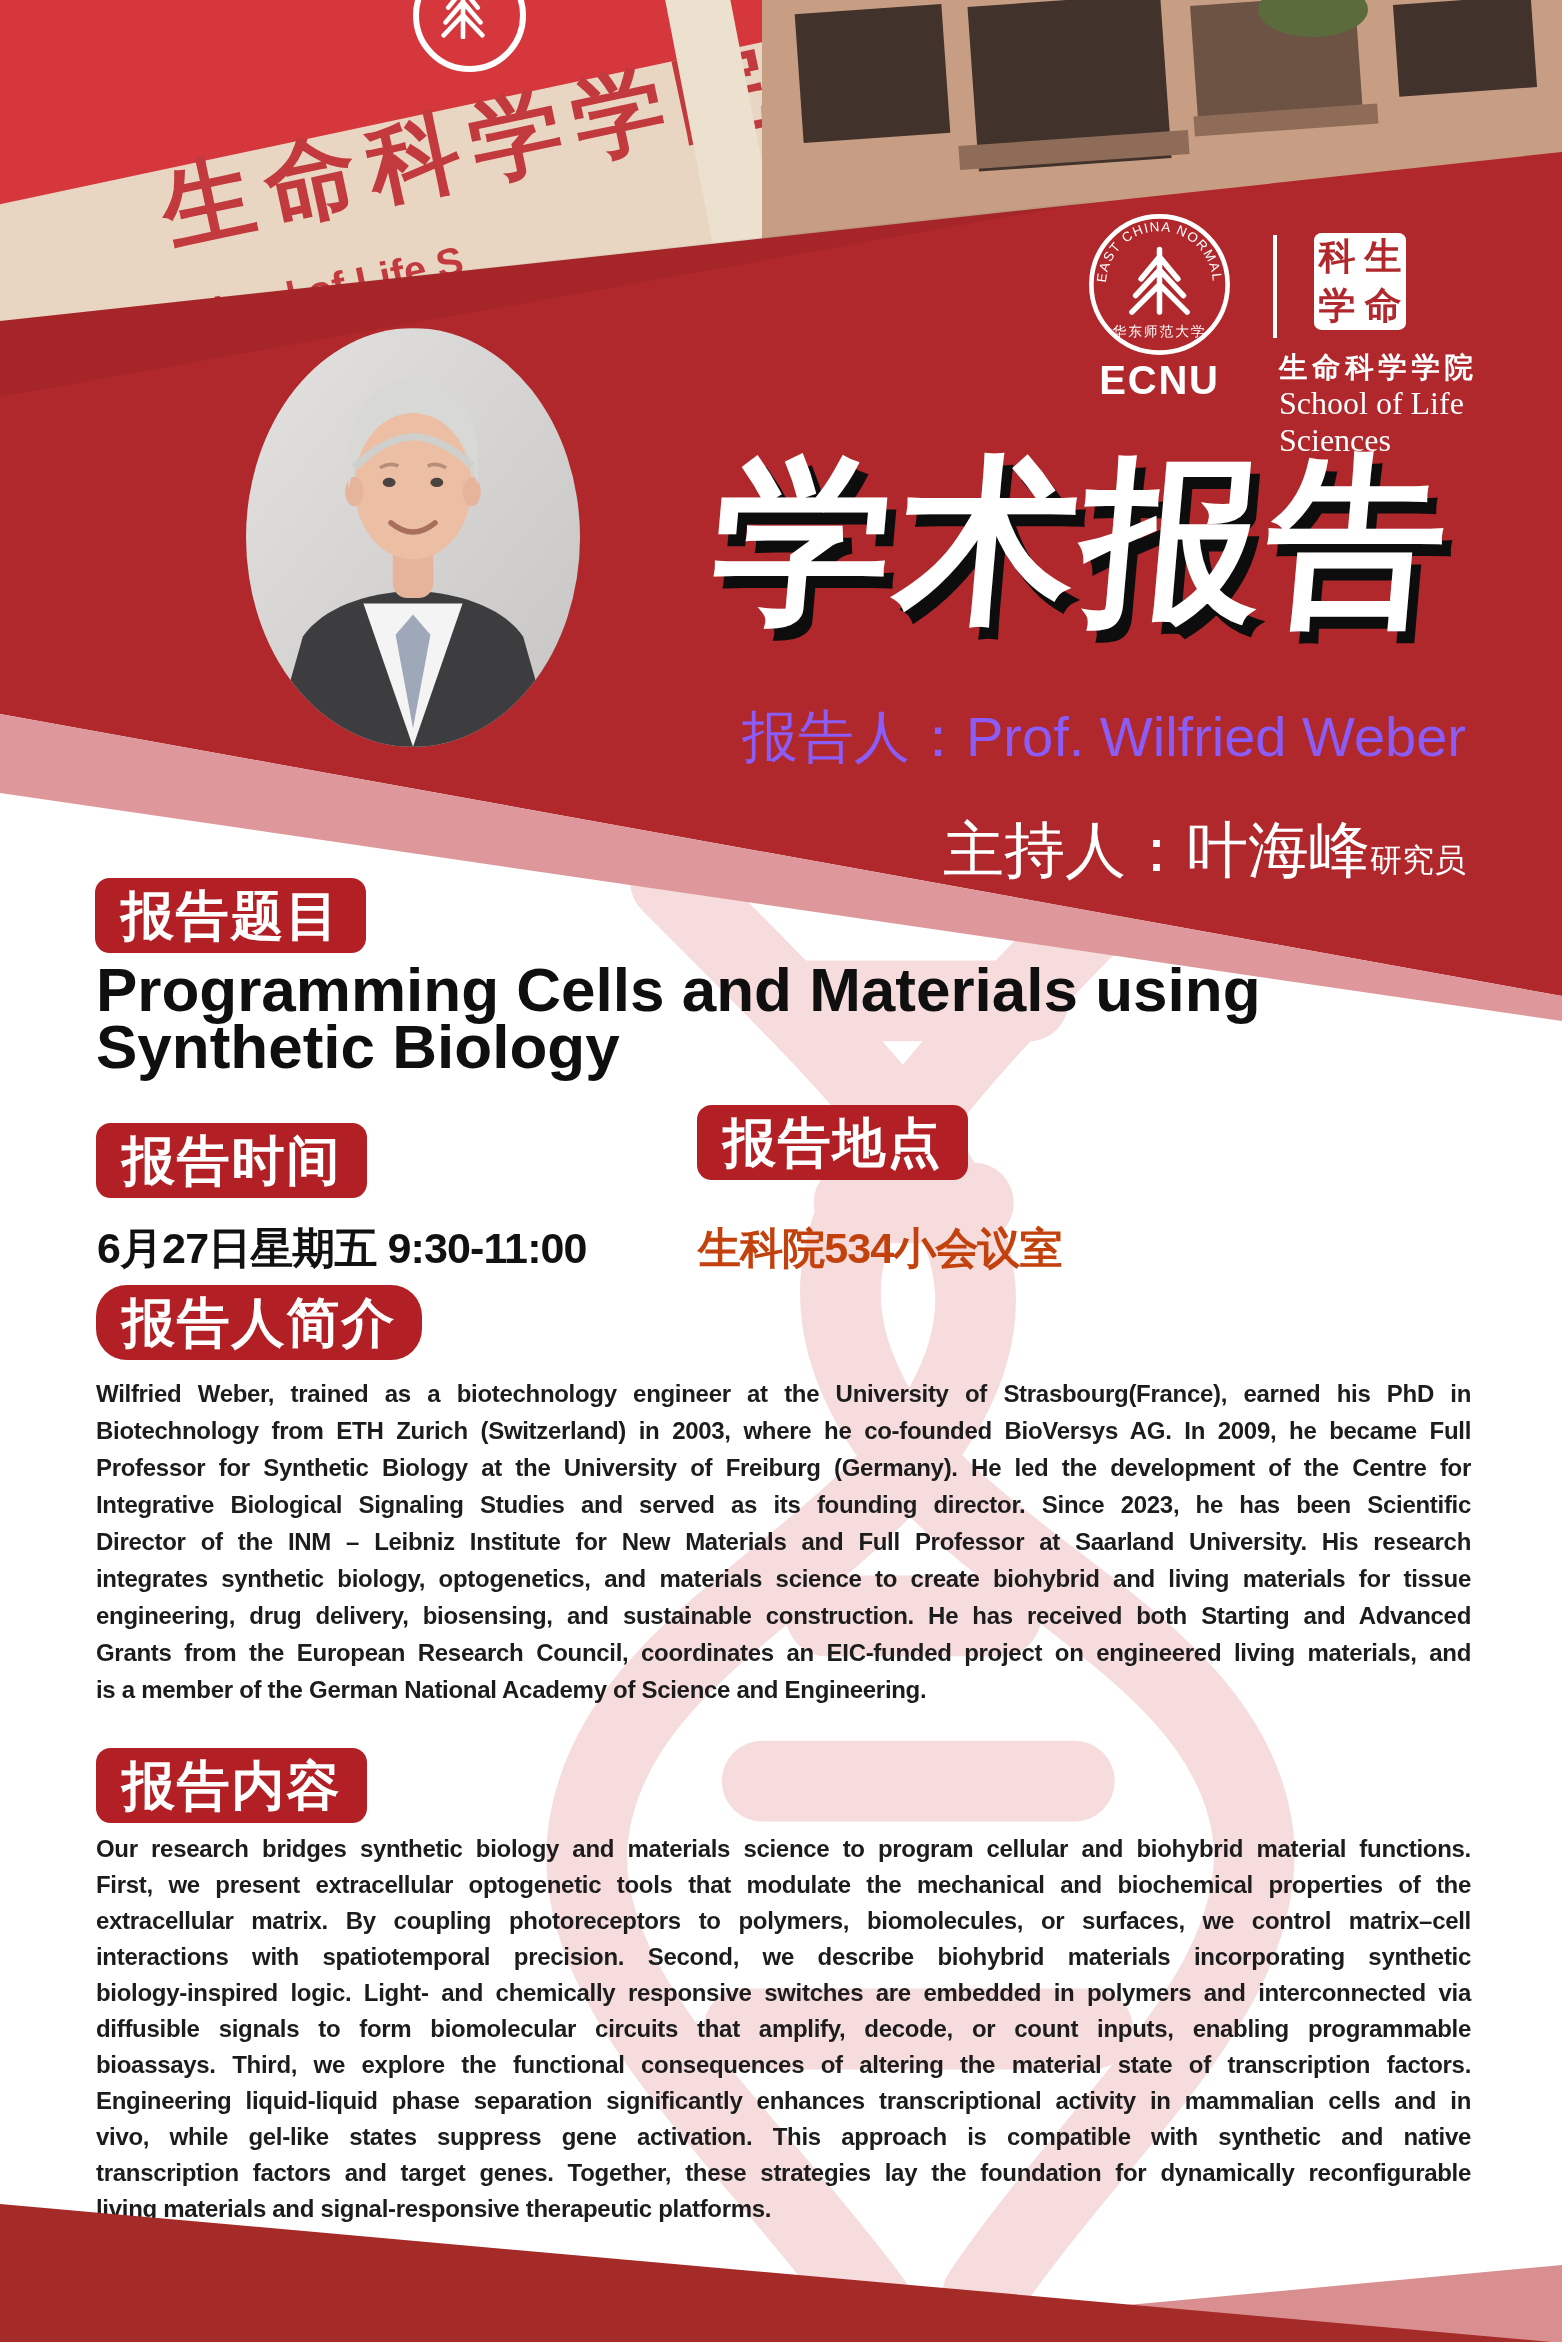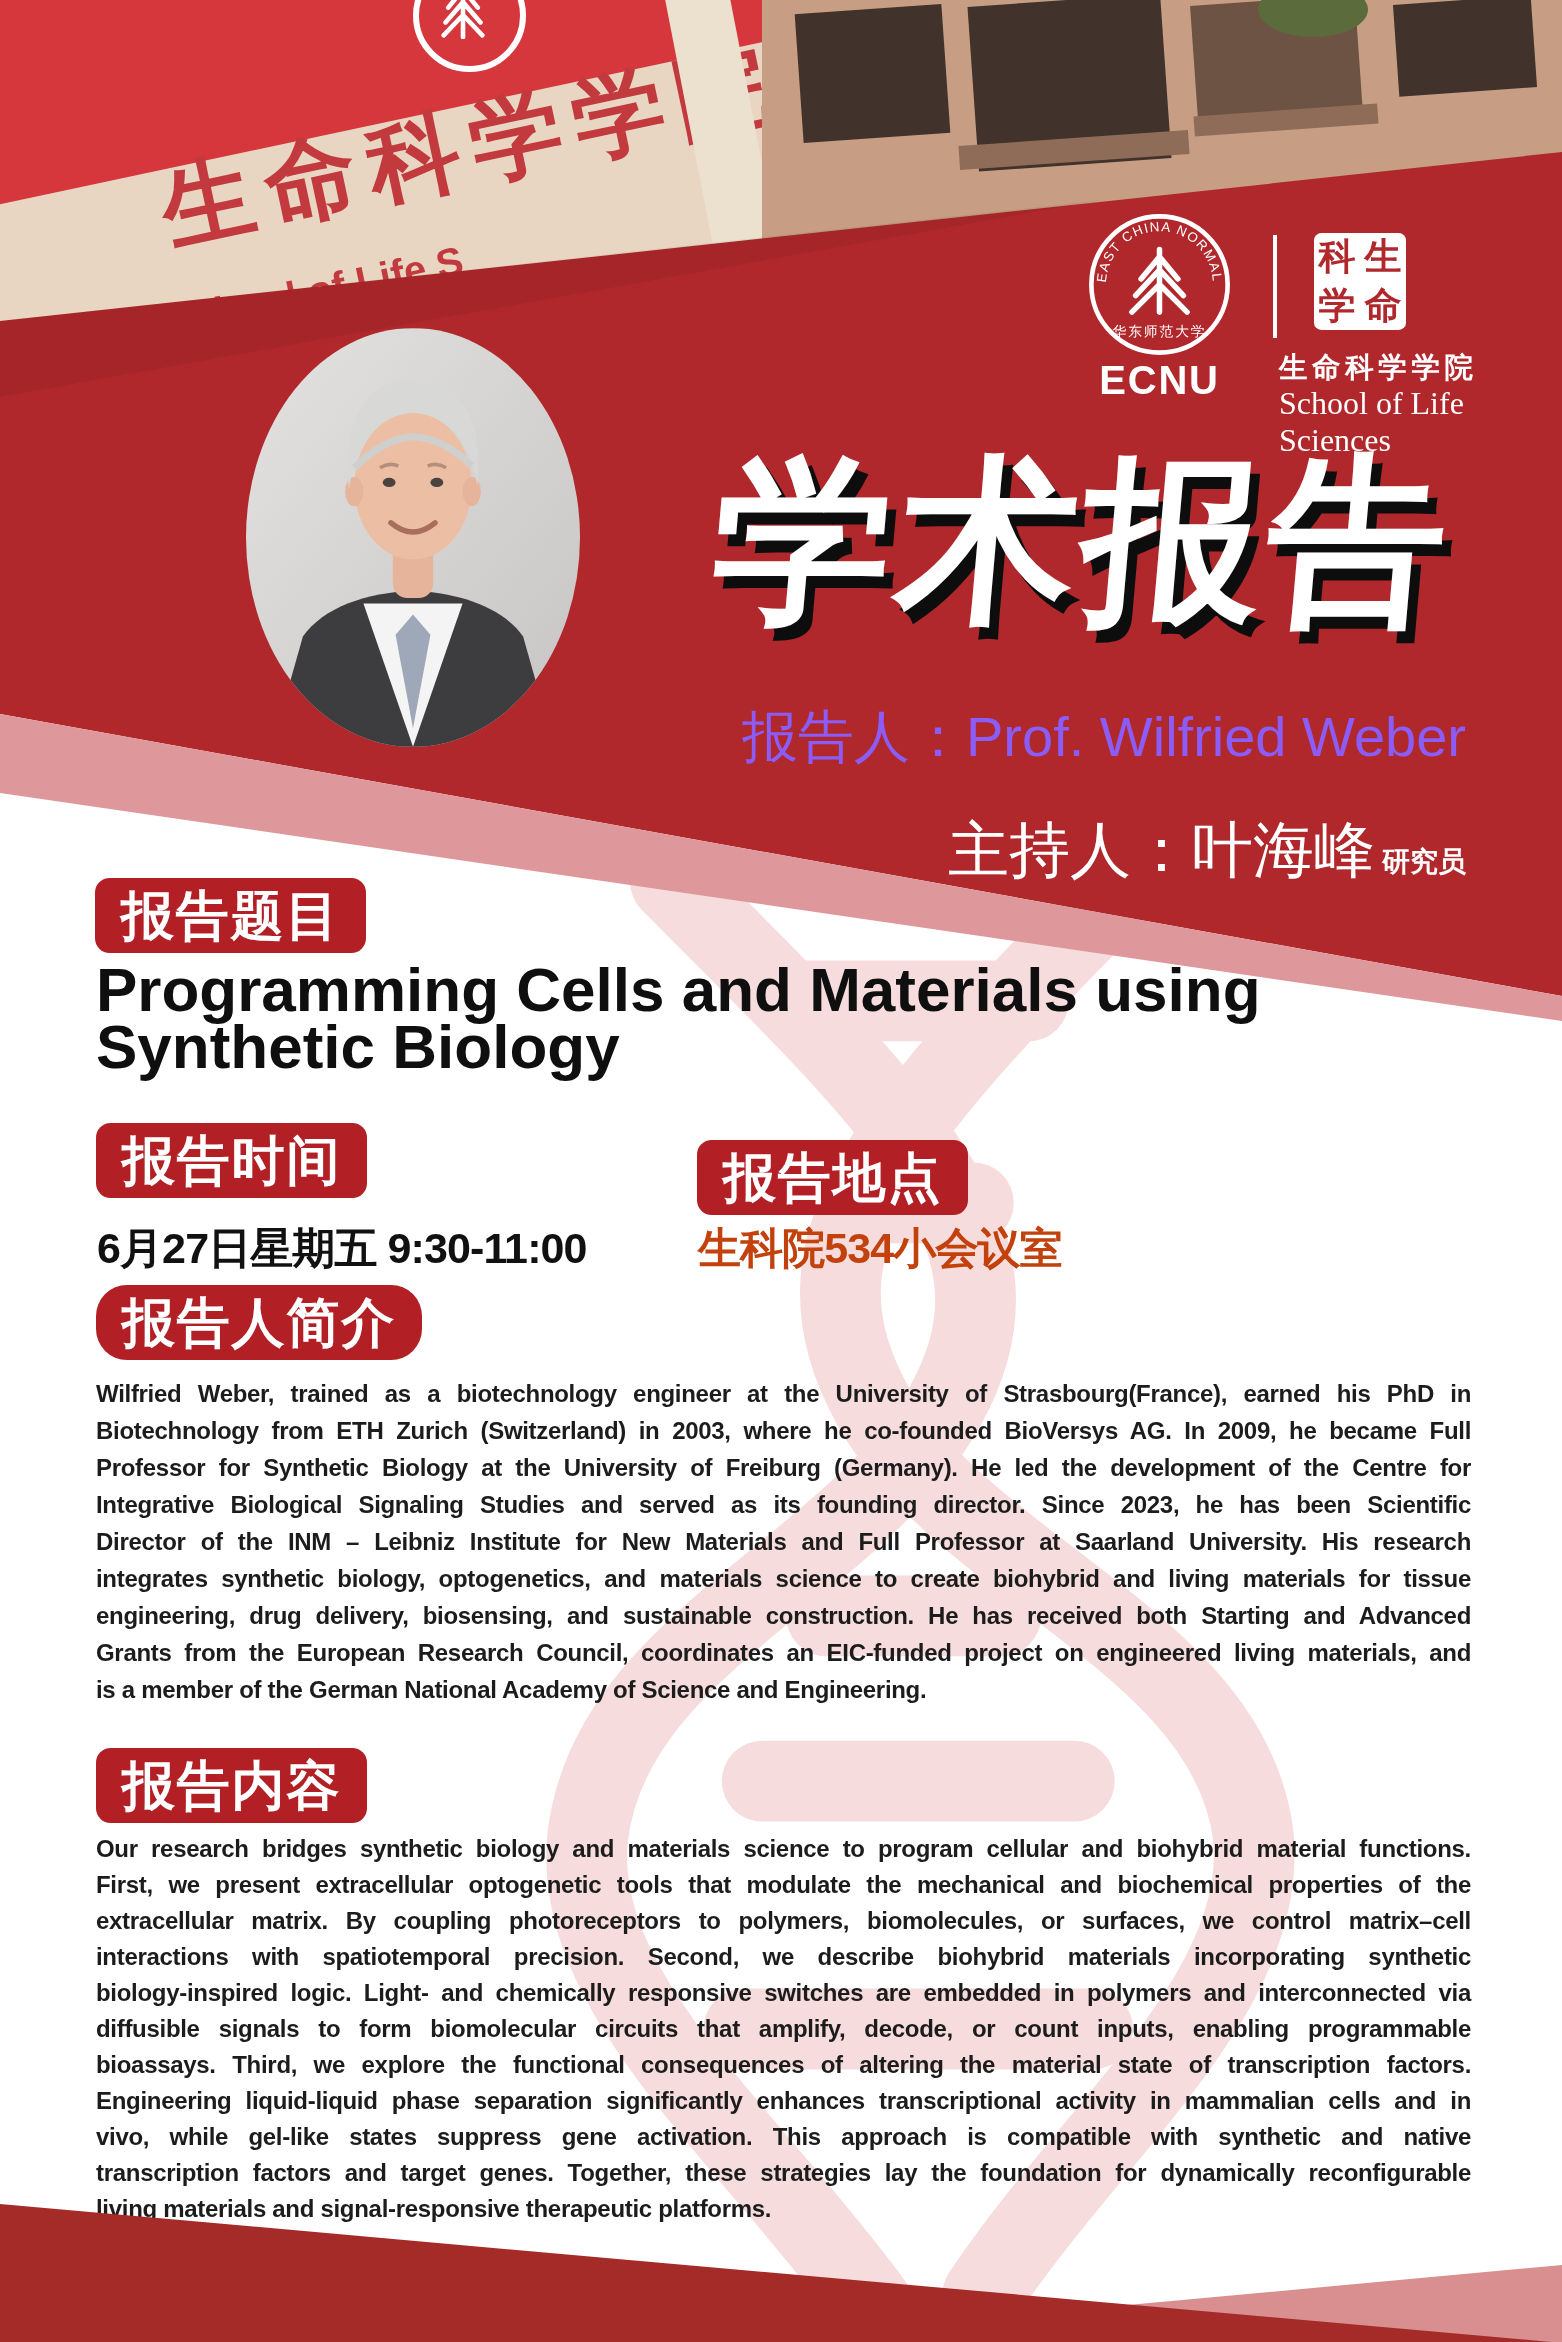--- a/index.html
+++ b/index.html
@@ -45,27 +45,27 @@
     font-family:"Liberation Serif", serif;color:#b0282c;font-size:37px;font-weight:700;line-height:44px;}
   .school-cn{position:absolute;left:195px;top:140px;width:246px;font-size:28.5px;font-weight:700;letter-spacing:4.6px;}
   .school-en{position:absolute;left:195px;top:176px;width:246px;font-family:"Liberation Serif", serif;font-size:32px;}
   
   .main-title{position:absolute;left:714px;top:452px;width:790px;
     color:#fff;font-size:179px;font-weight:900;letter-spacing:5.5px;line-height:1;
     transform:skewX(-5deg);
     text-shadow:10px 12px 0 #0d0d0d;}
   .speaker-line{position:absolute;right:96px;top:700px;color:#8b5cf6;font-size:56px;font-weight:500;white-space:nowrap;}
   .host-line{position:absolute;right:96px;top:810px;color:#fff;font-size:61px;font-weight:500;white-space:nowrap;}
-  .host-line .suffix{font-size:28px;font-weight:700;margin-left:7px;}
+  .host-line .suffix{font-size:32px;font-weight:400;margin-left:0;}
   
   .badge{position:absolute;background:#b21f24;color:#fff;border-radius:14.7px;
     font-size:53px;font-weight:700;line-height:64px;padding:5.5px 26px;letter-spacing:1.8px;}
   .badge-topic{left:95px;top:878px;}
   .badge-time{left:96px;top:1123px;}
-  .badge-venue{left:697px;top:1140px;}
+  .badge-venue{left:697px;top:1105px;}
   .badge-bio{left:96px;top:1285px;border-radius:31px;}
   .badge-content{left:96px;top:1748px;}
   
   .topic-lines{position:absolute;left:96px;top:961px;width:1194px;
     color:#0f0f0f;font-size:62px;font-weight:700;line-height:57px;}
   .time-value{position:absolute;left:97px;top:1220px;color:#111;font-size:43px;font-weight:600;letter-spacing:-0.9px;white-space:nowrap;}
   .venue-value{position:absolute;left:698px;top:1220px;color:#c2410c;font-size:43px;font-weight:600;letter-spacing:-0.9px;white-space:nowrap;}
   .paragraph{position:absolute;left:96px;width:1375px;color:#1c1c1c;
     font-size:24px;letter-spacing:-0.3px;font-weight:bold;}
   .paragraph.bio{top:1375px;line-height:37px;}

